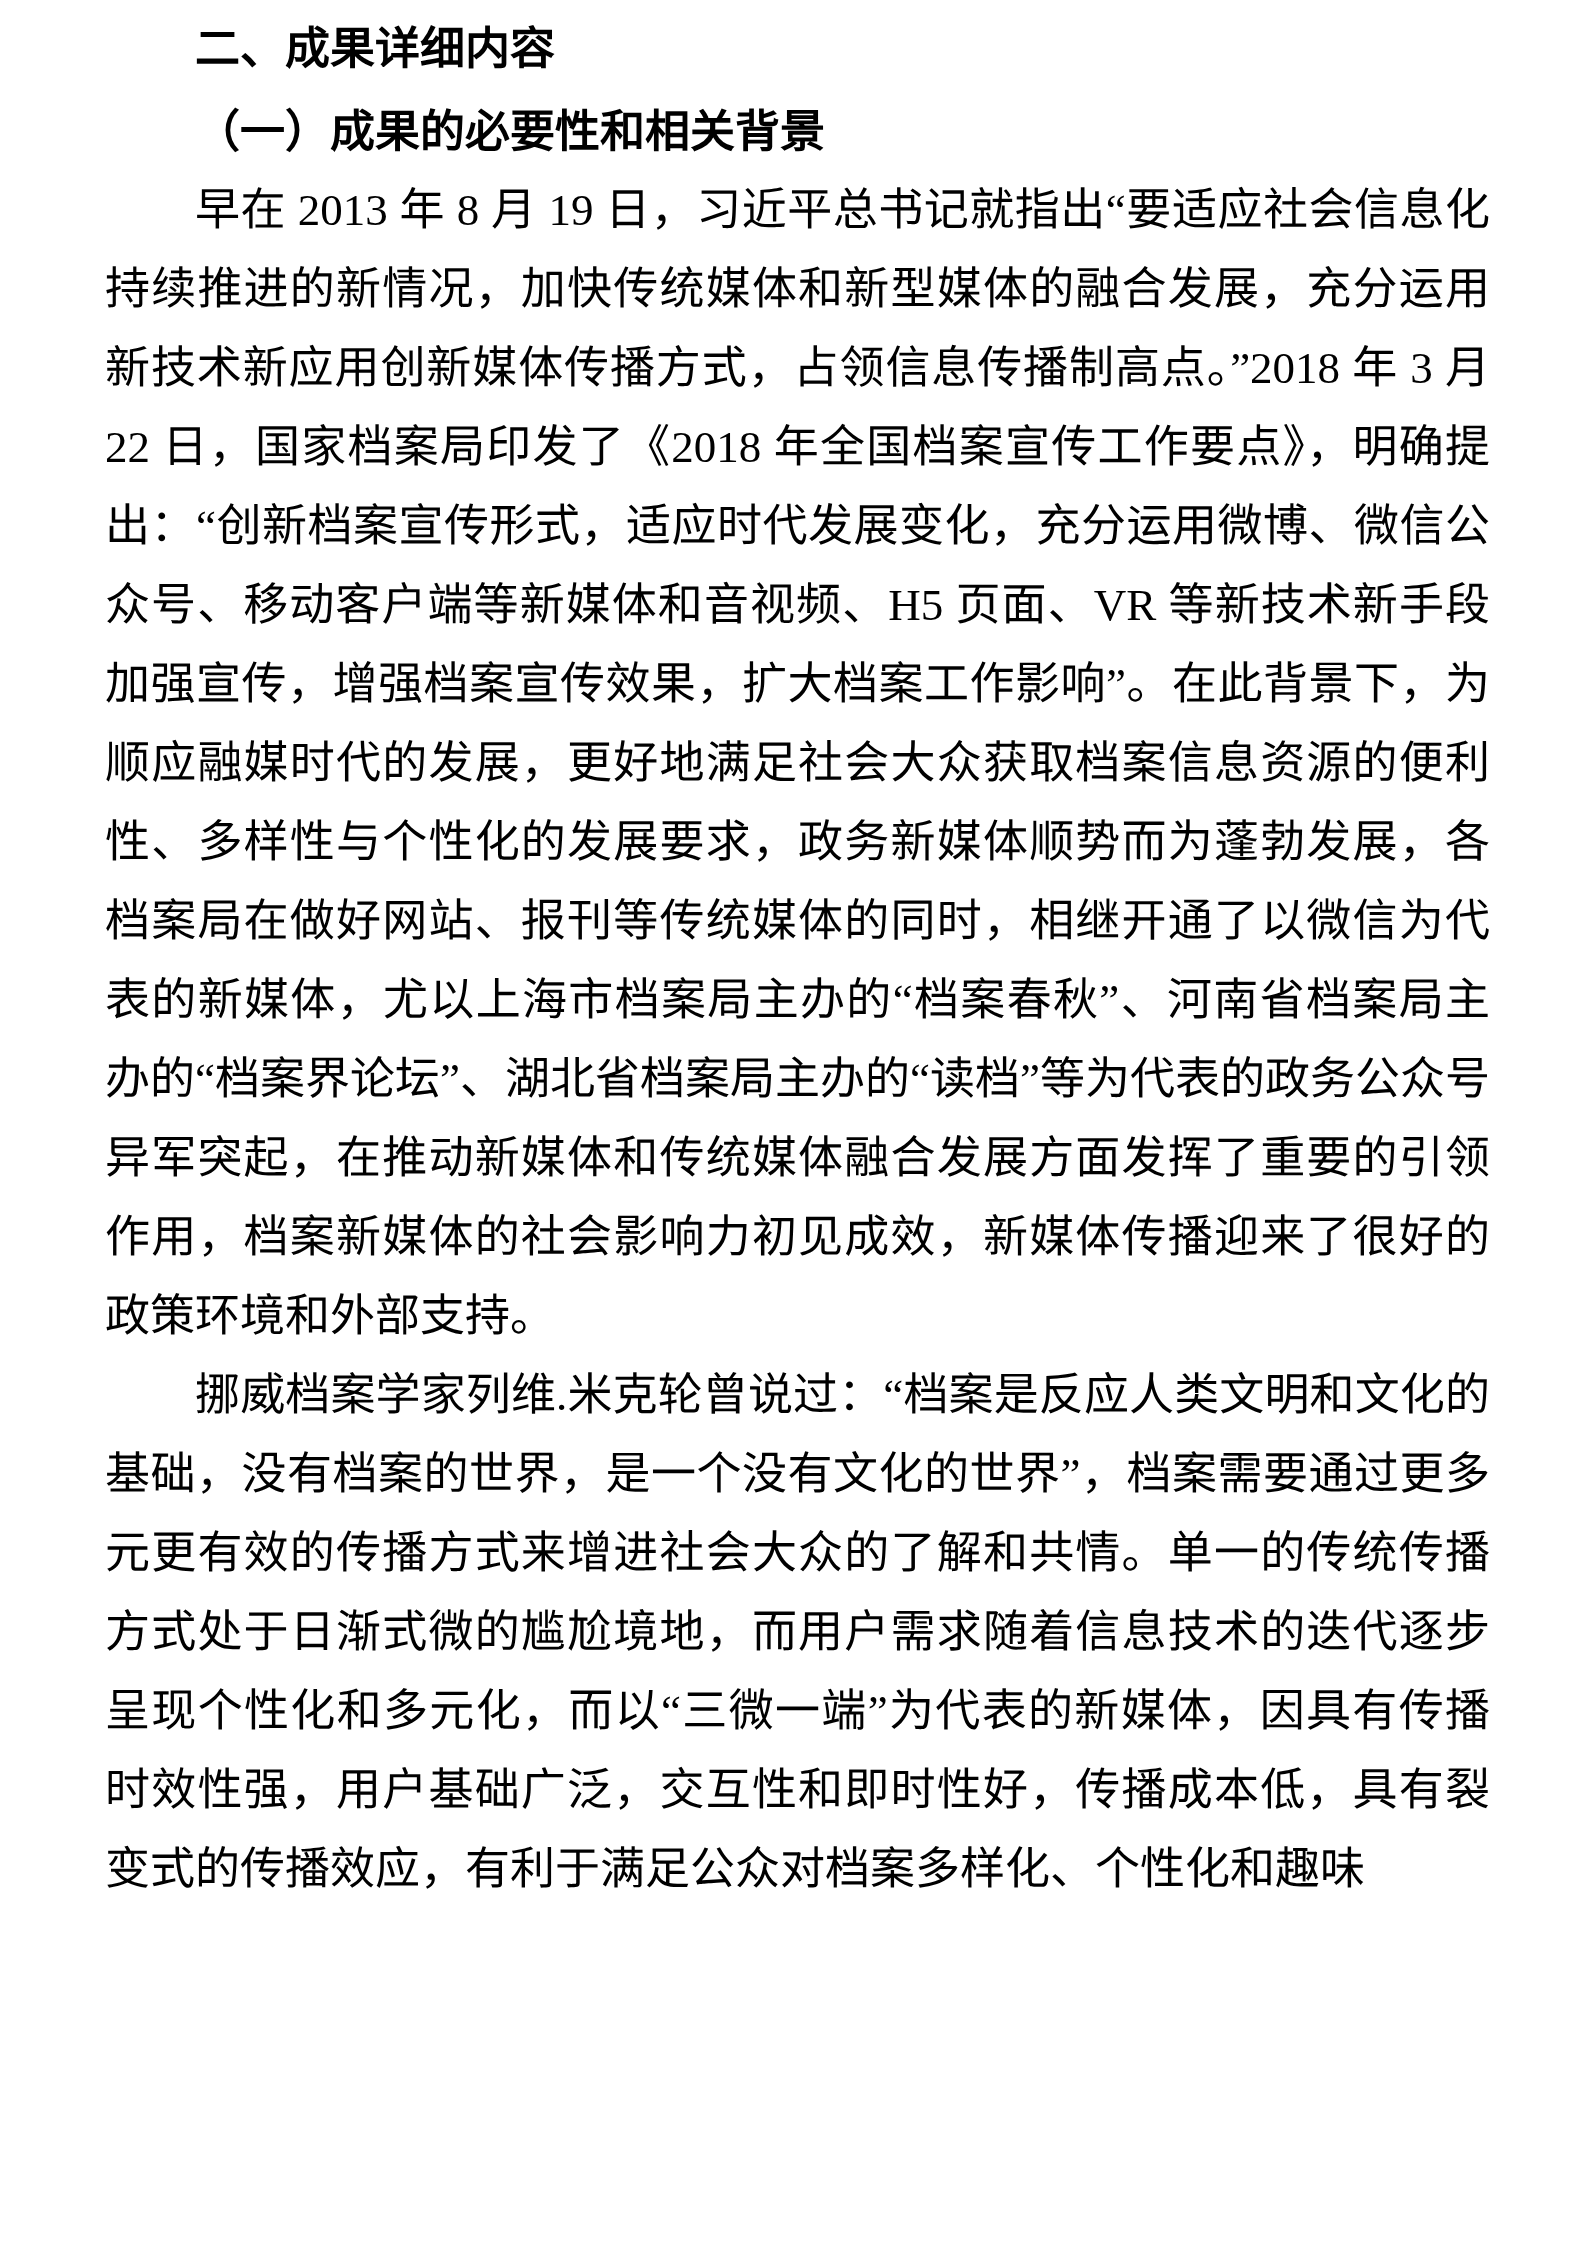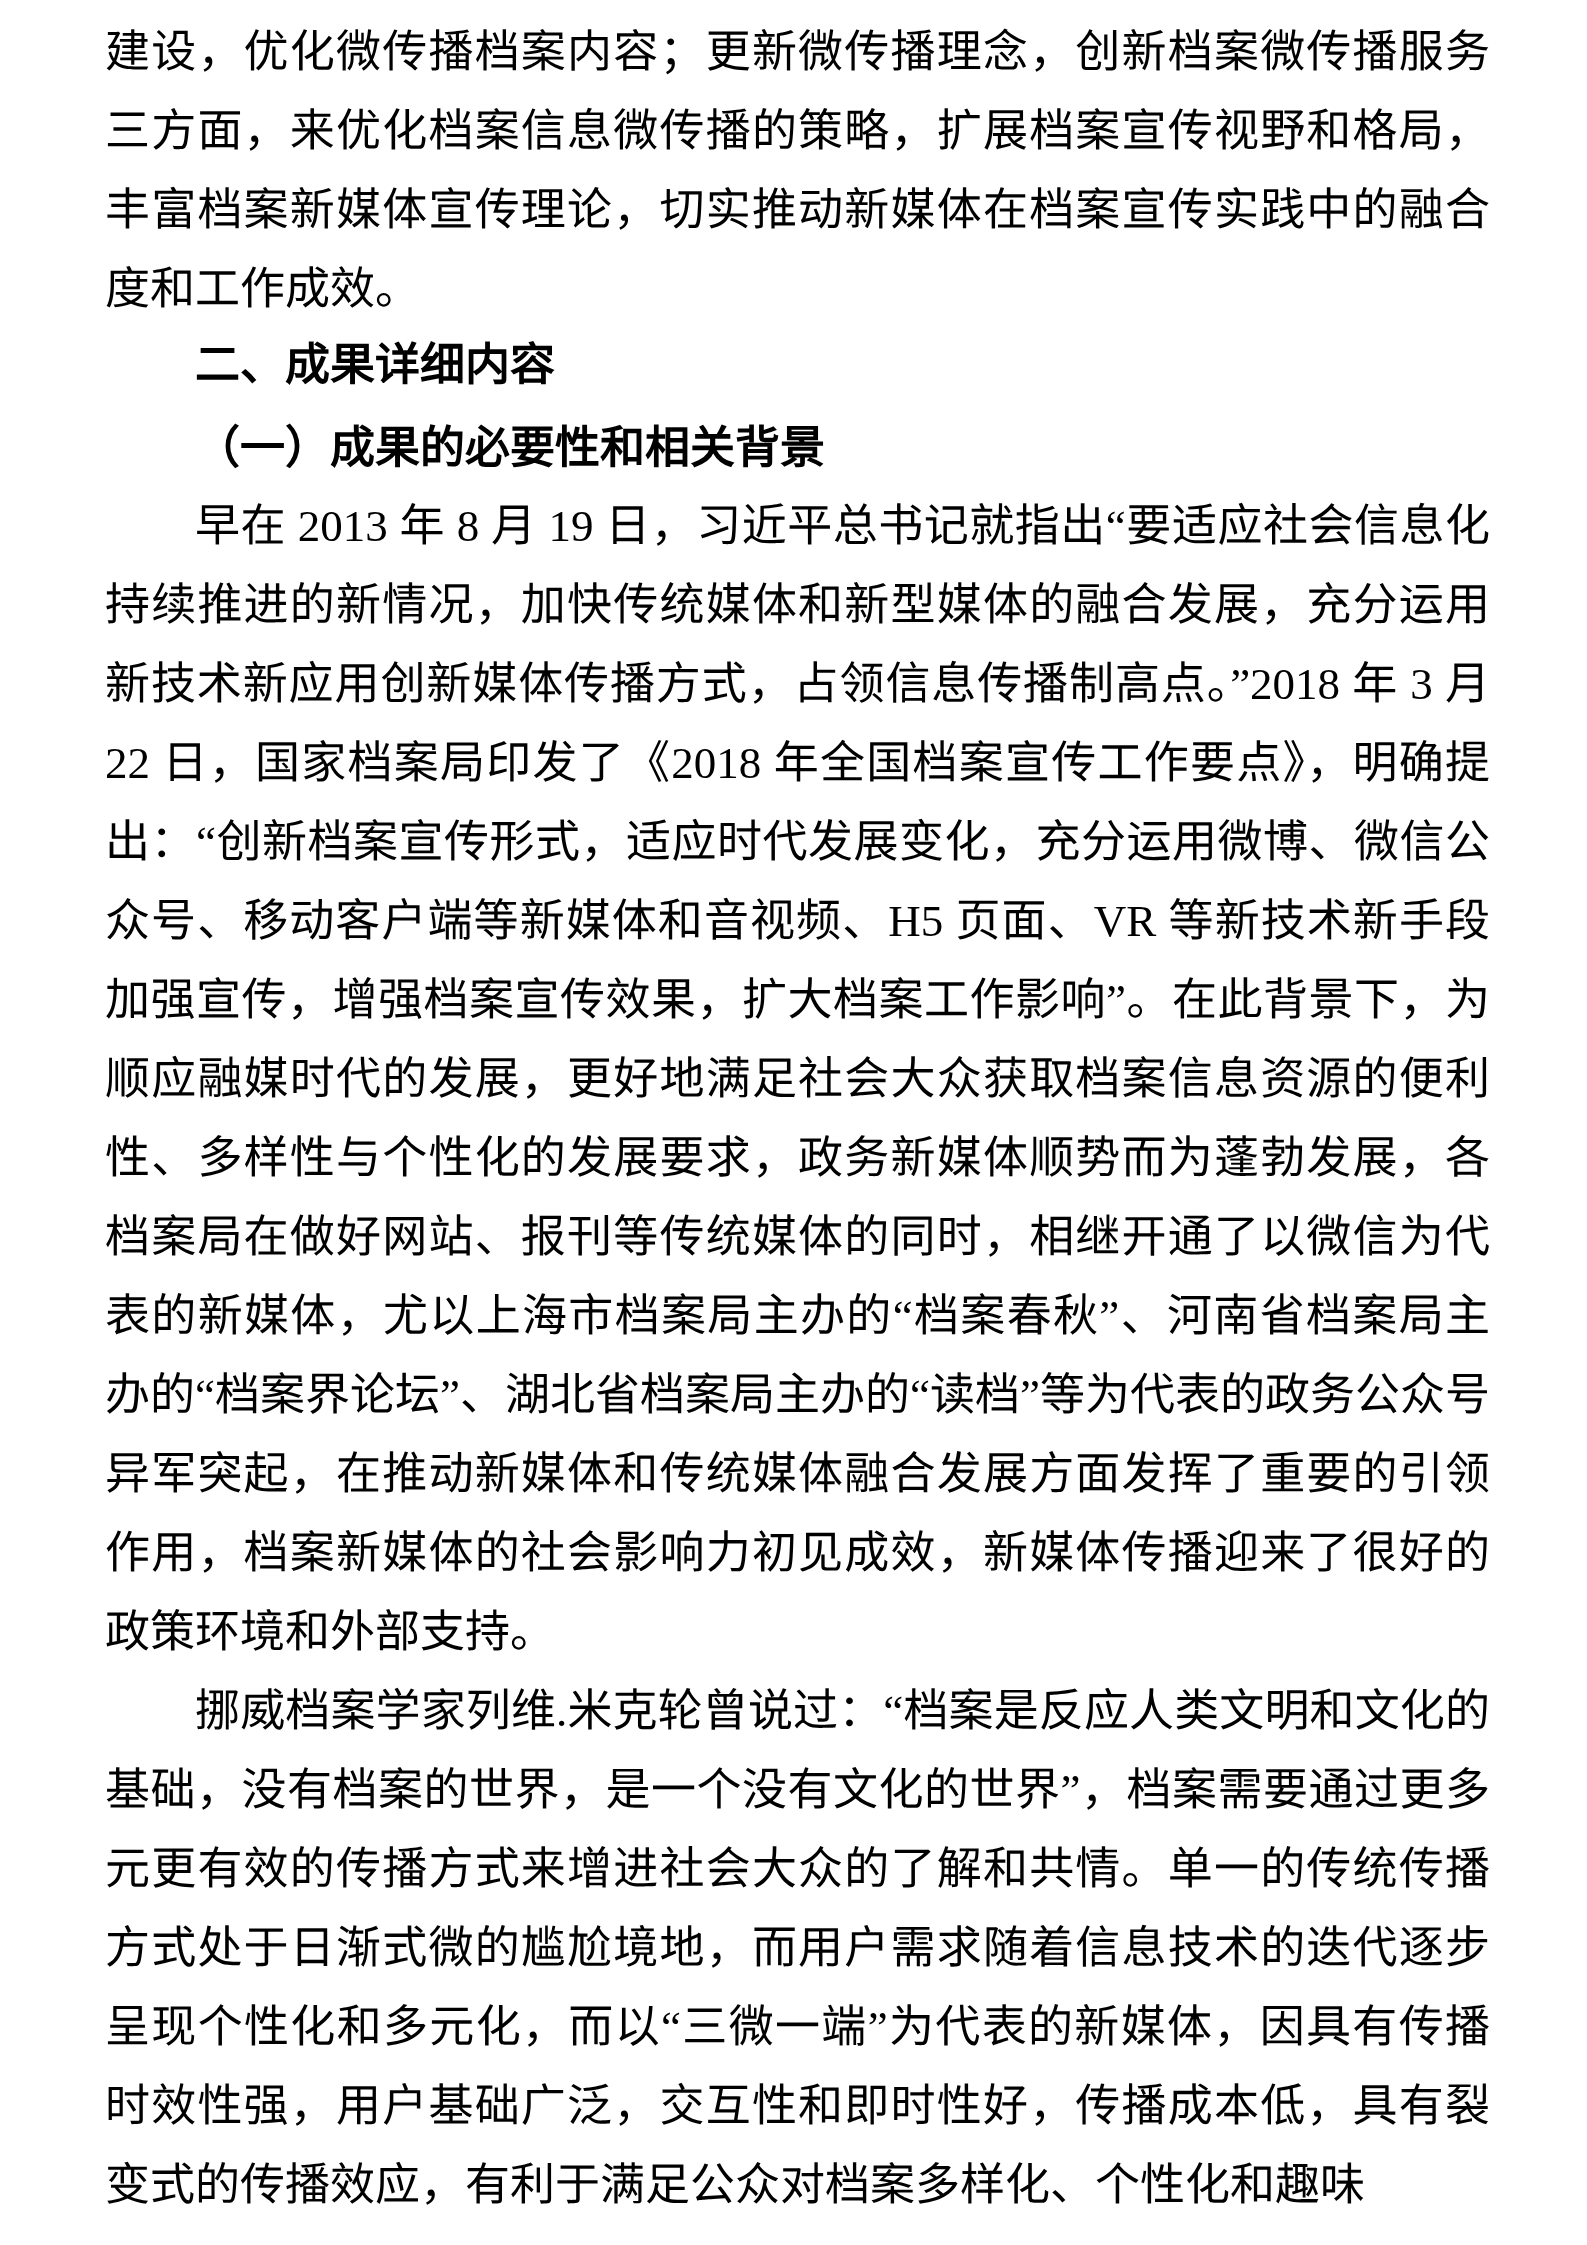--- a/index.html
+++ b/index.html
@@ -46,21 +46,20 @@
     font-weight: bold;
     font-size: 45px;
     line-height: 79px;
     text-indent: 2em;
   }
 </style>
 </head>
 <body>
 
 <div class="page">
-  <p class="para no-indent">建设，优化微传播档案内容；更新微传播理念，创新档案微传播服务三方面，来优化档案信息微传播的策略，扩展档案宣传视野和格局，丰富档案新媒体宣传理论，切实推动新媒体在档案宣传实践中的融合度和工作成效。</p>
 
   <h2 class="heading-1">二、成果详细内容</h2>
 
   <h3 class="heading-2">（一）成果的必要性和相关背景</h3>
 
   <p class="para">早在 2013 年 8 月 19 日，习近平总书记就指出“要适应社会信息化持续推进的新情况，加快传统媒体和新型媒体的融合发展，充分运用新技术新应用创新媒体传播方式，占领信息传播制高点。”2018 年 3 月 22 日，国家档案局印发了《2018 年全国档案宣传工作要点》，明确提出：“创新档案宣传形式，适应时代发展变化，充分运用微博、微信公众号、移动客户端等新媒体和音视频、H5 页面、VR 等新技术新手段加强宣传，增强档案宣传效果，扩大档案工作影响”。在此背景下，为顺应融媒时代的发展，更好地满足社会大众获取档案信息资源的便利性、多样性与个性化的发展要求，政务新媒体顺势而为蓬勃发展，各档案局在做好网站、报刊等传统媒体的同时，相继开通了以微信为代表的新媒体，尤以上海市档案局主办的“档案春秋”、河南省档案局主办的“档案界论坛”、湖北省档案局主办的“读档”等为代表的政务公众号异军突起，在推动新媒体和传统媒体融合发展方面发挥了重要的引领作用，档案新媒体的社会影响力初见成效，新媒体传播迎来了很好的政策环境和外部支持。</p>
 
   <p class="para">挪威档案学家列维.米克轮曾说过：“档案是反应人类文明和文化的基础，没有档案的世界，是一个没有文化的世界”，档案需要通过更多元更有效的传播方式来增进社会大众的了解和共情。单一的传统传播方式处于日渐式微的尴尬境地，而用户需求随着信息技术的迭代逐步呈现个性化和多元化，而以“三微一端”为代表的新媒体，因具有传播时效性强，用户基础广泛，交互性和即时性好，传播成本低，具有裂变式的传播效应，有利于满足公众对档案多样化、个性化和趣味</p>
 </div>
 

